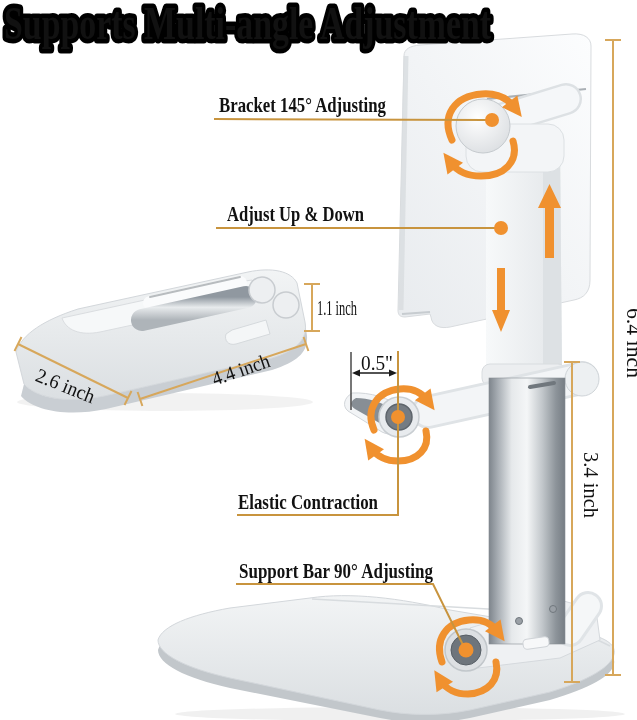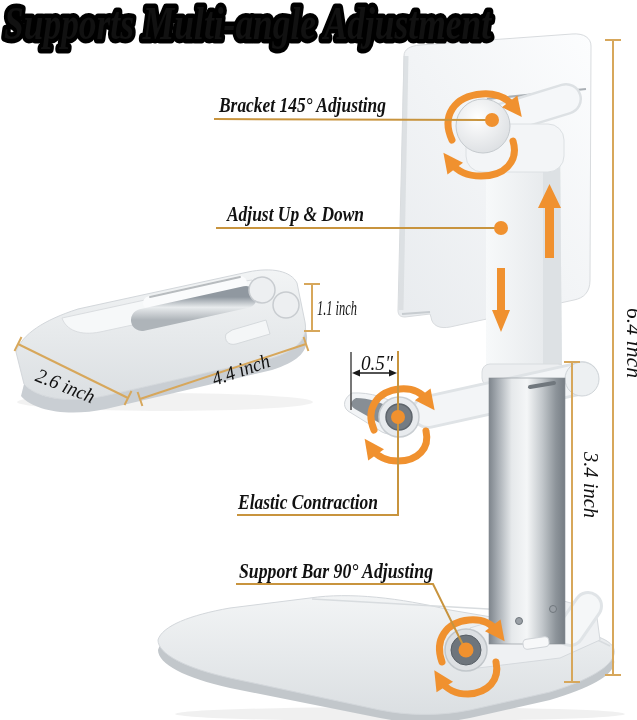--- a/index.html
+++ b/index.html
@@ -1,17 +1,17 @@
 <!DOCTYPE html>
 <html><head>
 <meta charset="utf-8">
 <style>
   html,body{margin:0;padding:0;background:#ffffff;}
   .stage{position:relative;width:637px;height:720px;background:#ffffff;overflow:hidden;
-         font-family:"Liberation Serif", serif;font-style:italic;}
+         font-family:"Liberation Serif", serif;}
   svg{display:block}
   text{fill:#111111;}
   .lbl{font-weight:bold;font-size:22px;}
   .dim{font-size:20px;}
   .ttl{font-weight:bold;font-size:46px;}
 </style>
 </head>
 <body>
 
 <div class="stage">

